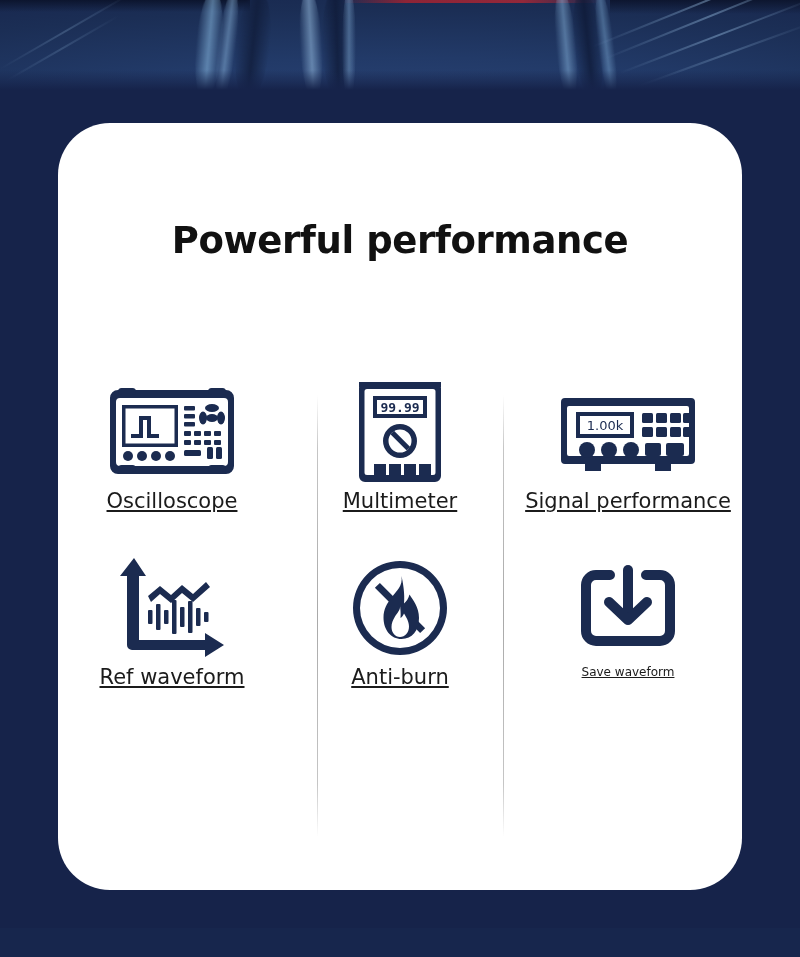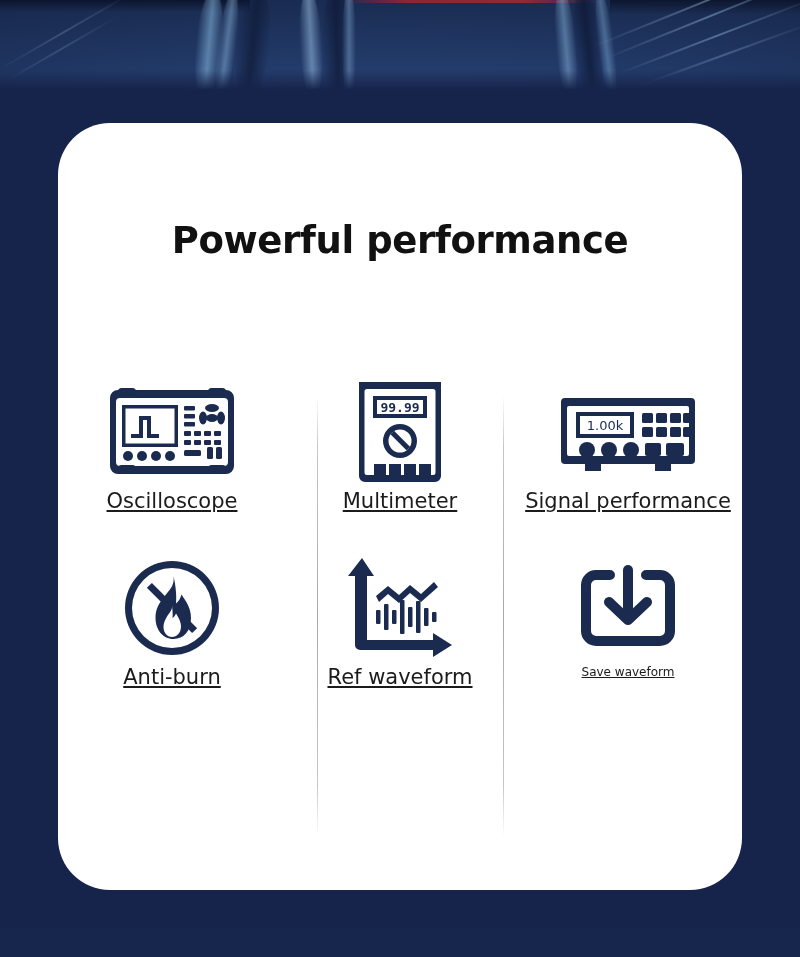--- a/index.html
+++ b/index.html
@@ -302,54 +302,54 @@
               <rect x="24" y="74" width="16" height="7"></rect>
               <rect x="94" y="74" width="16" height="7"></rect>
             </g>
           </svg>
         </div>
         <div class="cell-label">Signal performance</div>
       </div>
 
       <div class="cell">
         <div class="icon-wrap">
-          <svg width="98" height="98" viewBox="0 0 98 98">
-            <g fill="#1b2b50">
-              <path d="M49 2a47 47 0 1 1 0 94 47 47 0 0 1 0-94zm0 7a40 40 0 1 0 0 80 40 40 0 0 0 0-80z"></path>
-              <rect x="17" y="45.5" width="64" height="7" transform="rotate(45 49 49)"></rect>
-              <path d="M50.5 17c1.5 10-5 15-9.5 21-5 6.5-8.5 12-8.5 20.5C32.5 71 40 80 50.5 80S68 71.5 68 59c0-11-6-18-9.5-23.5-1 4-3 7-5.5 9 1-9-1-21-2.5-27.5z"></path>
-              <path d="M49 46c.8 5-3 8-5 11.5-2.2 3.8-3.5 6.5-3.5 10.5 0 5.5 3.5 10 8.5 10s9-4.5 9-10.5c0-5.5-3-9.5-5-13-1 2-2 3.5-3.5 4.5.5-4.5-.2-9.5-.5-13z" fill="#ffffff"></path>
-            </g>
-          </svg>
-        </div>
-        <div class="cell-label">Anti-burn</div>
-      </div>
-
-      <div class="cell">
-        <div class="icon-wrap">
           <svg width="104" height="100" viewBox="0 0 104 100">
             <g fill="#1b2b50">
               <path d="M14 0l12 18h-7v64h66v-7l19 12-19 12v-7H12a5 5 0 0 1-5-5V18H0L14 0z"></path>
               <path d="M28 38l12-10 11 9 11-10 11 9 13-12 4 5-17 15-11-9-11 10-11-9-9 8-3-6z"></path>
               <rect x="28" y="52" width="4.5" height="14" rx="1"></rect>
               <rect x="36" y="46" width="4.5" height="26" rx="1"></rect>
               <rect x="44" y="52" width="4.5" height="14" rx="1"></rect>
               <rect x="52" y="42" width="4.5" height="34" rx="1"></rect>
               <rect x="60" y="49" width="4.5" height="20" rx="1"></rect>
               <rect x="68" y="43" width="4.5" height="32" rx="1"></rect>
               <rect x="76" y="50" width="4.5" height="18" rx="1"></rect>
               <rect x="84" y="54" width="4.5" height="10" rx="1"></rect>
             </g>
           </svg>
         </div>
         <div class="cell-label">Ref waveform</div>
       </div>
 
       <div class="cell">
         <div class="icon-wrap">
+          <svg width="98" height="98" viewBox="0 0 98 98">
+            <g fill="#1b2b50">
+              <path d="M49 2a47 47 0 1 1 0 94 47 47 0 0 1 0-94zm0 7a40 40 0 1 0 0 80 40 40 0 0 0 0-80z"></path>
+              <rect x="17" y="45.5" width="64" height="7" transform="rotate(45 49 49)"></rect>
+              <path d="M50.5 17c1.5 10-5 15-9.5 21-5 6.5-8.5 12-8.5 20.5C32.5 71 40 80 50.5 80S68 71.5 68 59c0-11-6-18-9.5-23.5-1 4-3 7-5.5 9 1-9-1-21-2.5-27.5z"></path>
+              <path d="M49 46c.8 5-3 8-5 11.5-2.2 3.8-3.5 6.5-3.5 10.5 0 5.5 3.5 10 8.5 10s9-4.5 9-10.5c0-5.5-3-9.5-5-13-1 2-2 3.5-3.5 4.5.5-4.5-.2-9.5-.5-13z" fill="#ffffff"></path>
+            </g>
+          </svg>
+        </div>
+        <div class="cell-label">Anti-burn</div>
+      </div>
+
+      <div class="cell">
+        <div class="icon-wrap">
           <svg width="98" height="92" viewBox="0 0 98 92">
             <g fill="none" stroke="#1b2b50" stroke-width="10" stroke-linecap="round" stroke-linejoin="round">
               <path d="M31 13H17a10 10 0 0 0-10 10v46a10 10 0 0 0 10 10h64a10 10 0 0 0 10-10V23a10 10 0 0 0-10-10H67"></path>
               <path d="M49 8v48"></path>
               <path d="M30 40l19 18 19-18"></path>
             </g>
           </svg>
         </div>
         <div class="cell-label small">Save waveform</div>
       </div>

